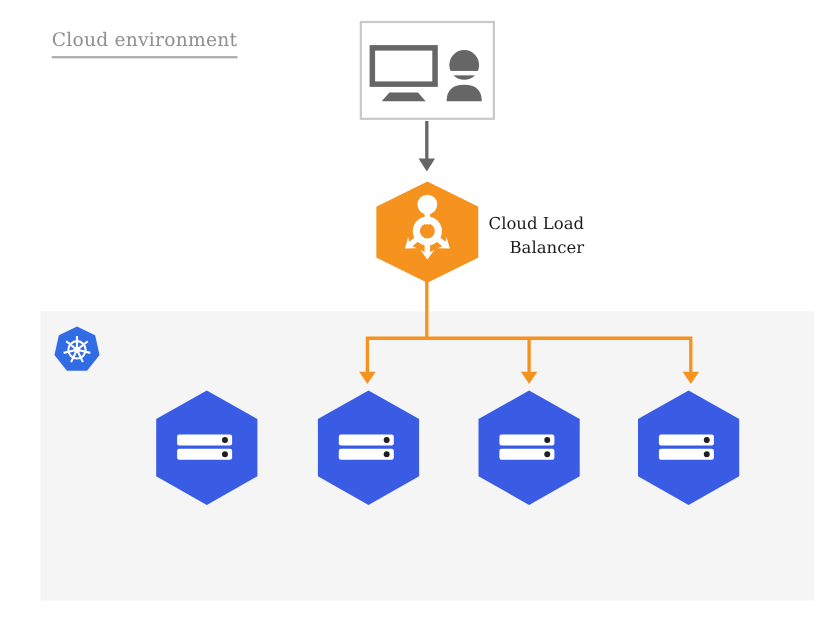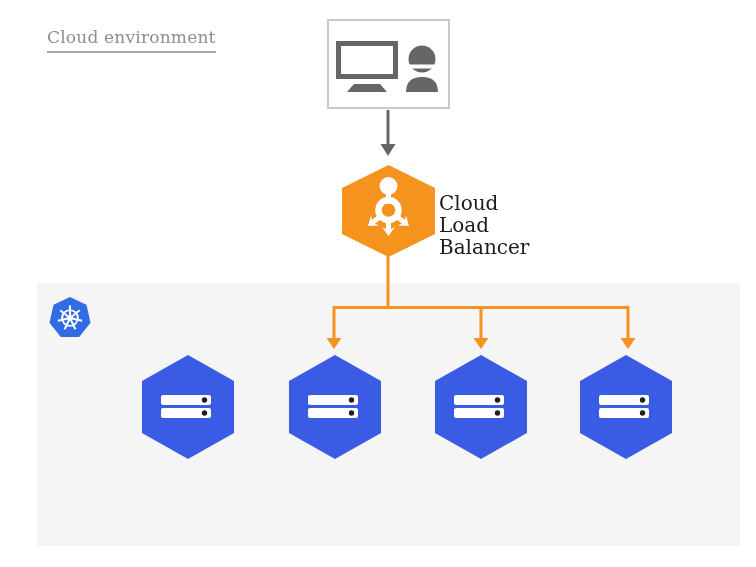--- a/index.html
+++ b/index.html
@@ -40,21 +40,21 @@
   
   .hex{position:absolute;width:94px;height:106px;z-index:2;}
   .hex-master{left:141px;top:354px;}
   .hex-node1{left:288px;top:354px;}
   .hex-node2{left:434px;top:354px;}
   .hex-node3{left:579px;top:354px;}
   .lb-hex{position:absolute;left:342px;top:165px;width:93px;height:92px;z-index:2;}
   
   .lb-label{
     position:absolute;left:439px;top:192px;width:92px;
-    text-align:left;font-size:20px;line-height:22px;color:#1B1B1B;
+    text-align:right;font-size:15px;line-height:22px;color:#1B1B1B;
   }
   .node-label{
     position:absolute;top:469px;width:90px;
     text-align:center;font-size:15px;color:#1B1B1B;
   }
   .node-label.l-master{left:143px;}
   .node-label.l-node1{left:290px;}
   .node-label.l-node2{left:436px;}
   .node-label.l-node3{left:582px;}
 </style>

